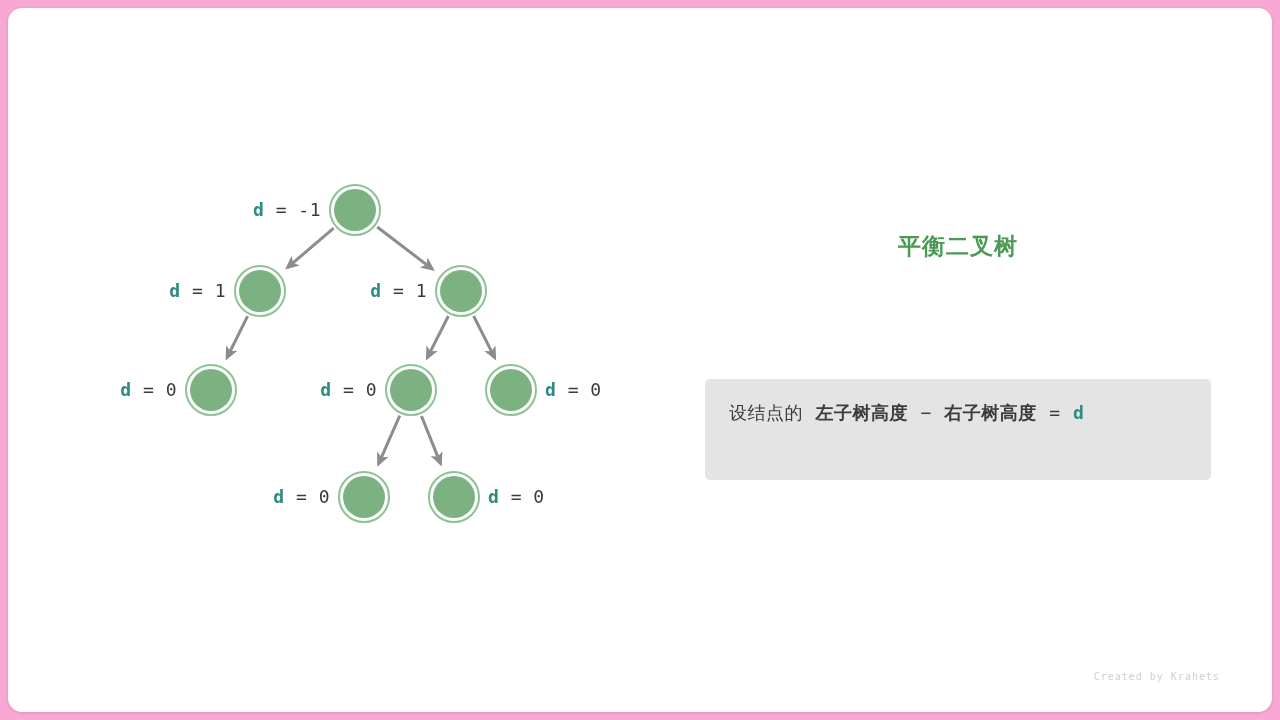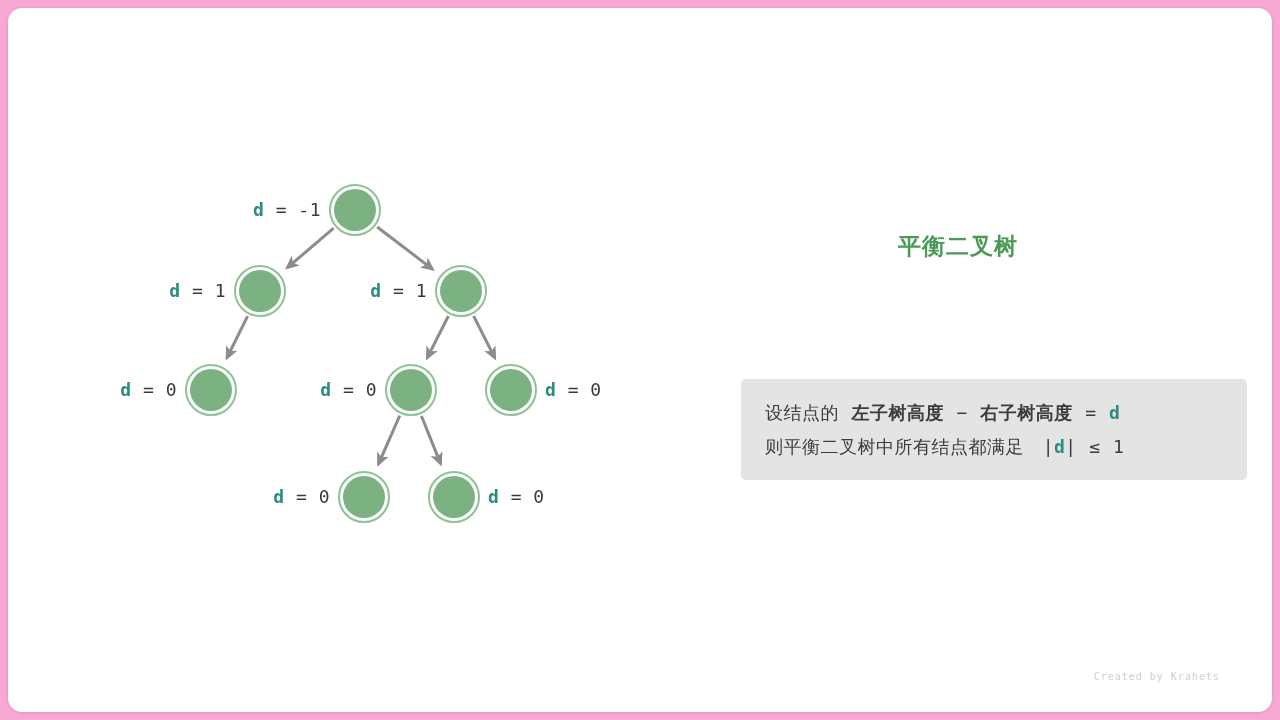--- a/index.html
+++ b/index.html
@@ -79,21 +79,20 @@
   .info-box {
     position: absolute;
     left: 697px;
     top: 371px;
     width: 506px;
     height: 101px;
     background: #e4e4e4;
     border-radius: 5px;
     box-sizing: border-box;
     padding: 17px 8px 0 24px;
-    margin-left: 36px;
   }
   .info-line {
     font-family: "DejaVu Sans", "Liberation Sans", sans-serif;
     font-size: 18px;
     color: #3c3c3c;
     line-height: 34px;
     white-space: nowrap;
     letter-spacing: 0.5px;
   }
   .info-line .bold { font-weight: bold; }
@@ -185,23 +184,17 @@
 
     <div class="info-box">
       <div class="info-line">
         <span>设结点的</span>&nbsp;
         <span class="bold">左子树高度</span>&nbsp;
         <span class="mono">−</span>&nbsp;
         <span class="bold">右子树高度</span>&nbsp;
         <span class="mono">=</span>&nbsp;
         <span class="teal">d</span>
       </div>
-      <div class="info-line">
-        <span>则平衡二叉树中所有结点都满足</span>&nbsp;&nbsp;
-        <span class="bar">|</span><span class="teal">d</span><span class="bar">|</span>&nbsp;
-        <span class="mono">≤</span>&nbsp;
-        <span class="mono">1</span>
-      </div>
     </div>
 
     <div class="credit">Created by Krahets</div>
   </div>
 </div>
 
 </body></html>

